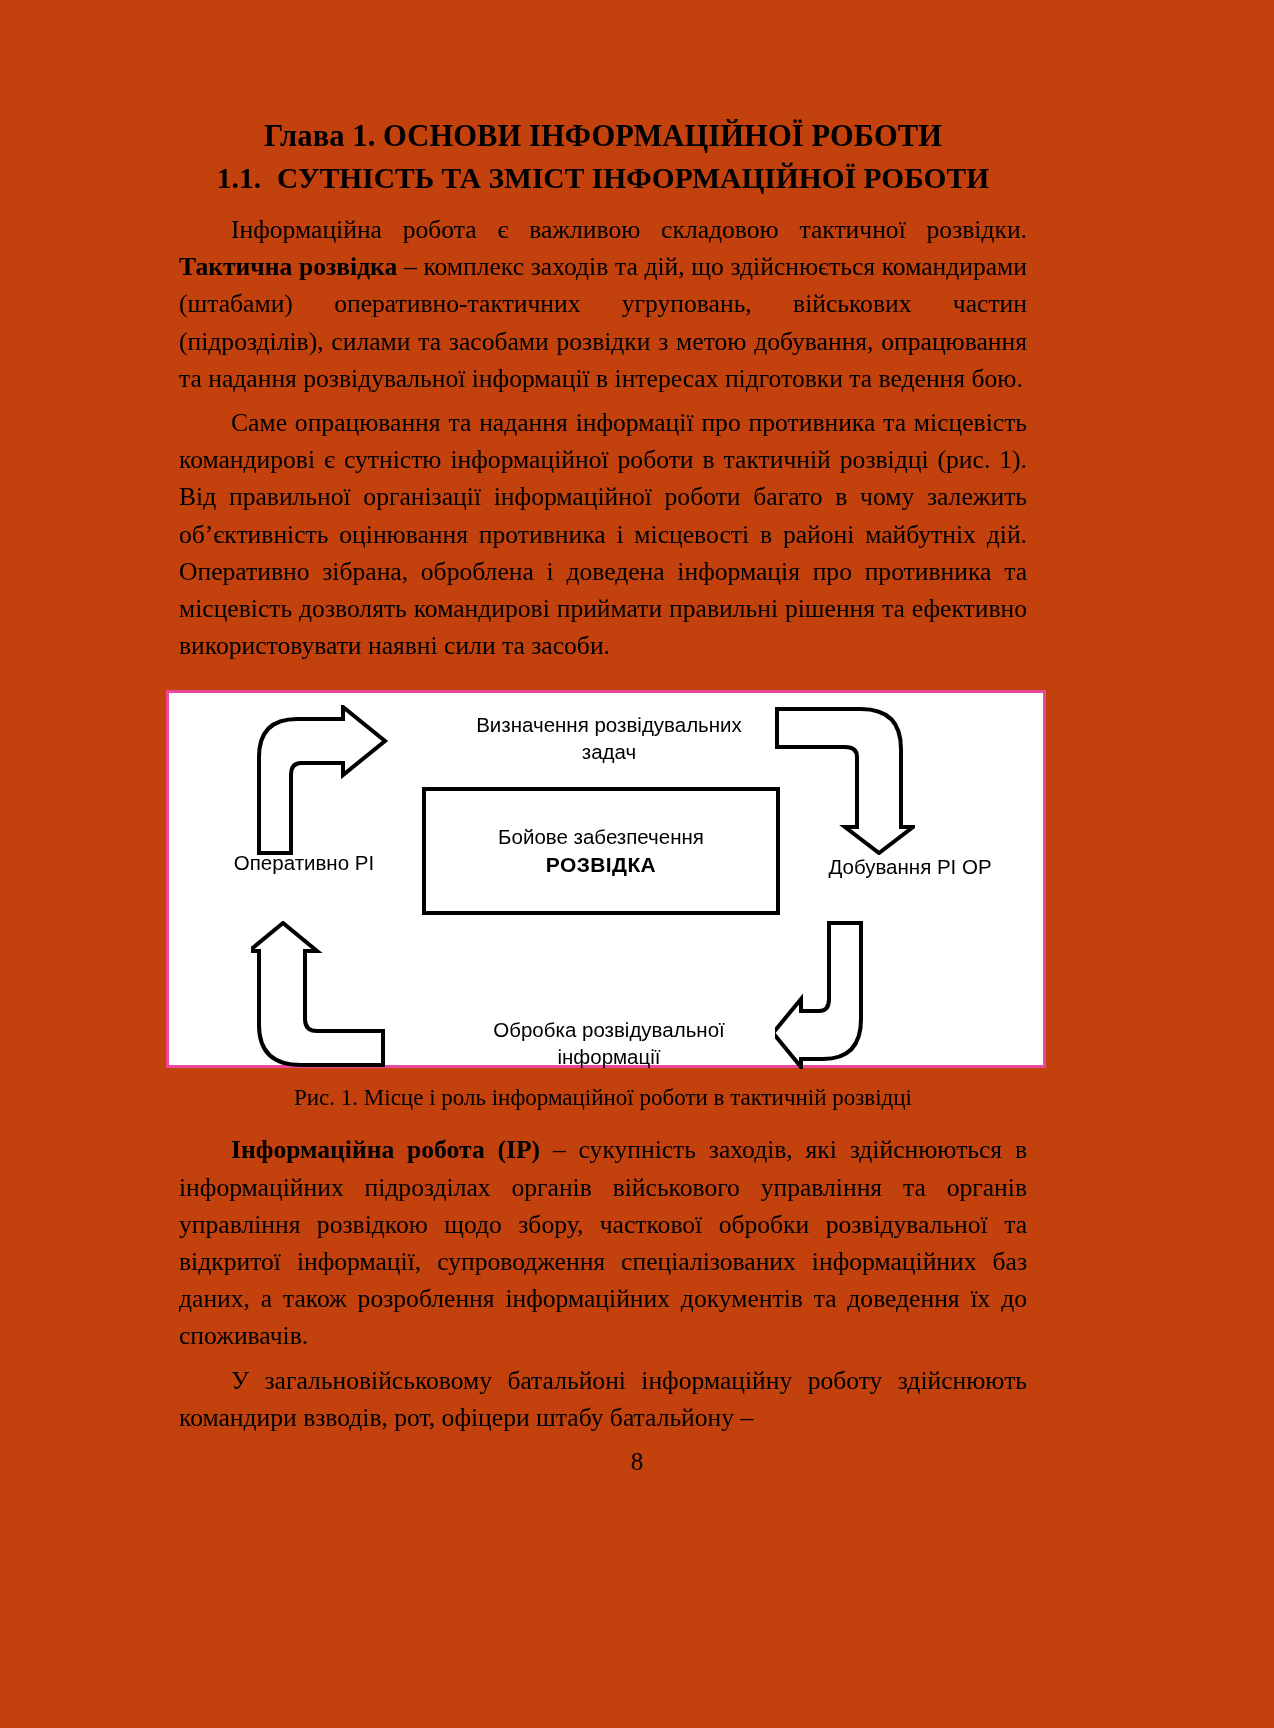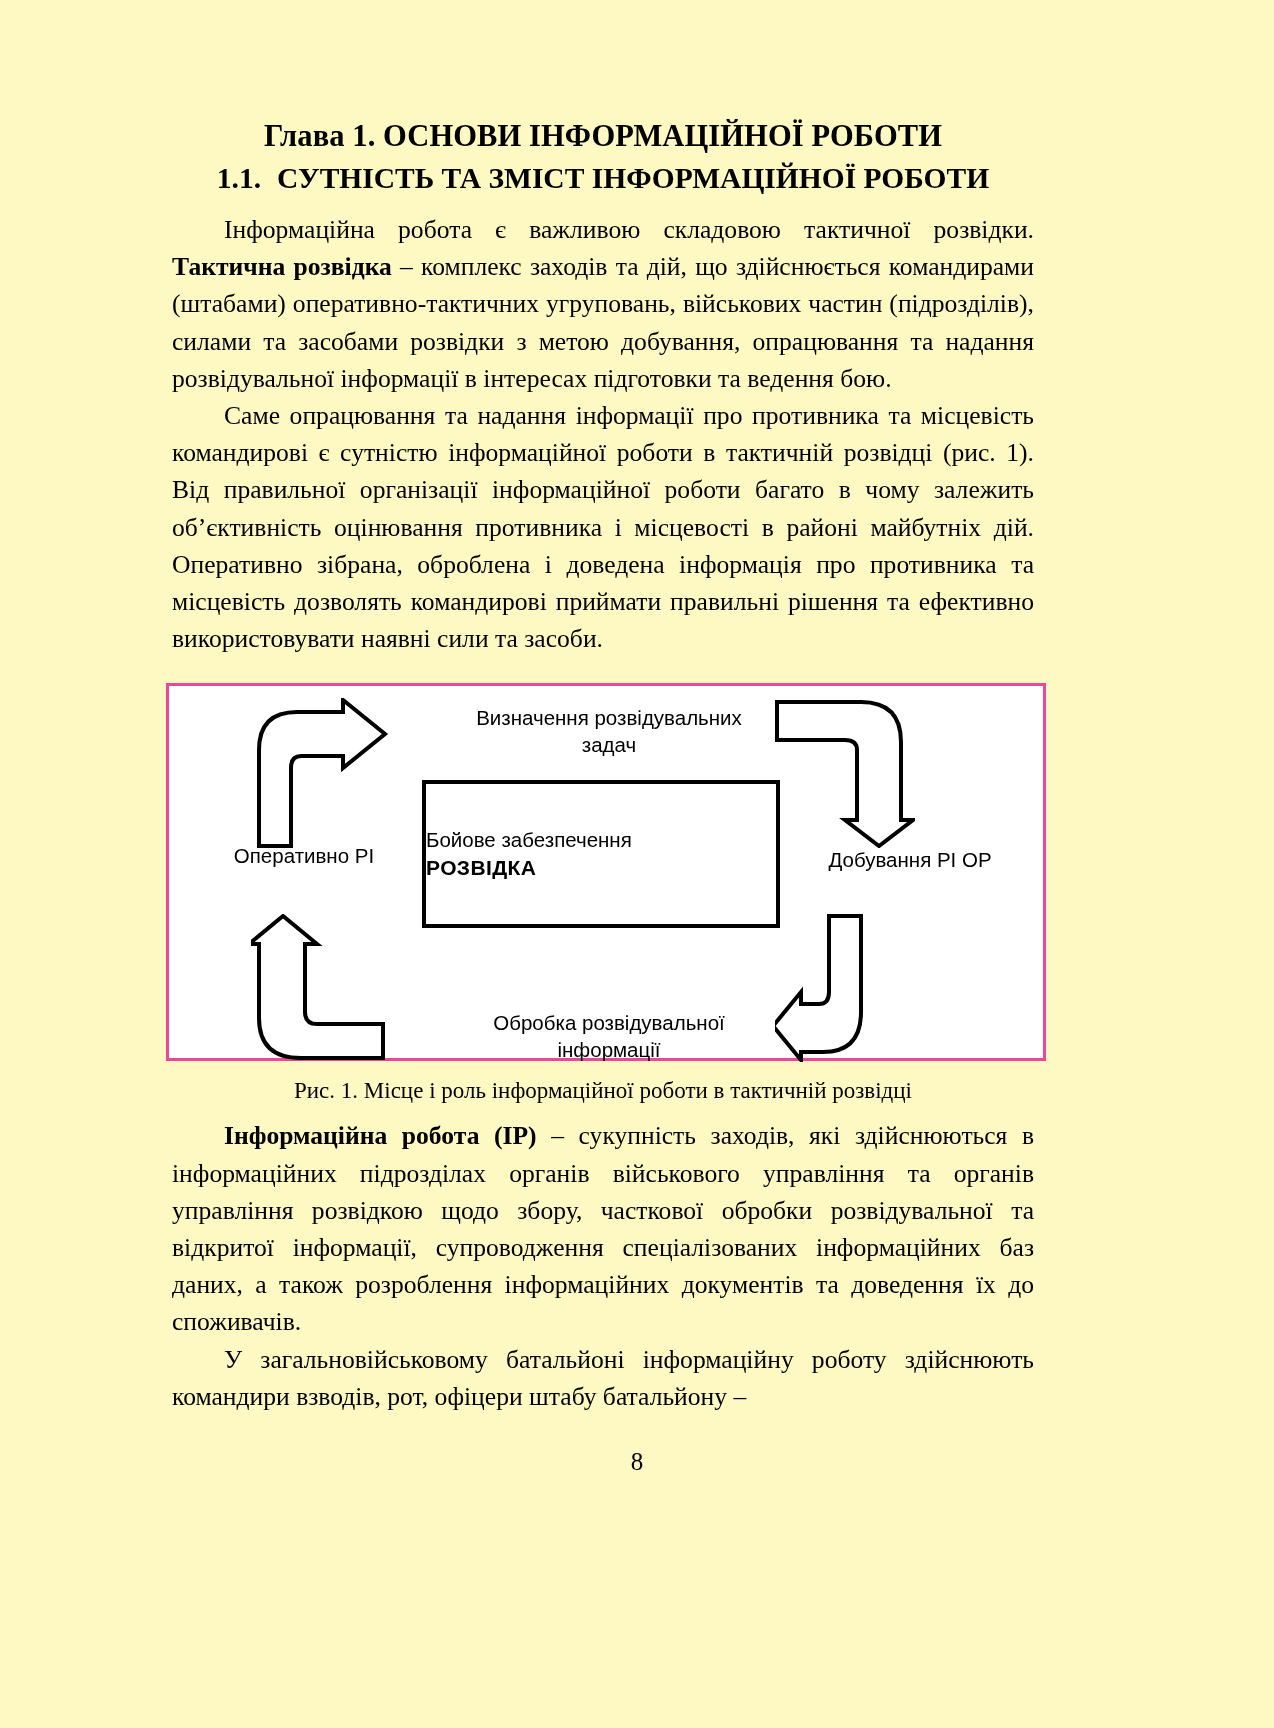--- a/index.html
+++ b/index.html
@@ -4,21 +4,21 @@
 <style>
   html, body {
     margin: 0;
     padding: 0;
     background: #ffffff;
   }
   .page {
     position: relative;
     width: 1274px;
     height: 1728px;
-    background: #fef9c3;
+    background: #c2410c;
     margin: 0 auto;
     font-family: "Liberation Serif", "DejaVu Serif", serif;
     color: #000000;
     overflow: hidden;
   }
   .content {
     position: absolute;
     left: 172px;
     top: 0;
     width: 862px;
@@ -49,21 +49,21 @@
   .section-title .num {
     margin-right: 16px;
   }
 
   
   p.body {
     font-size: 25.6px;
     line-height: 37.2px;
     text-align: justify;
     text-align-last: left;
-    margin: 0;
+    margin: 7px;
     text-indent: 52px;
     hyphens: manual;
   }
   p.body.first { margin-top: 13px; }
   p.body b { font-weight: bold; }
 
   
   .figure-wrap {
     margin-top: 26px;
   }
@@ -104,25 +104,26 @@
     left: 240px;
     top: 303px;
     width: 400px;
     margin-top: 20px;
   }
   .center-box {
     position: absolute;
     left: 253px;
     top: 94px;
     width: 358px;
-    height: 148px;
+    height: 128px;
     border: 4px solid #000;
     box-sizing: border-box;
     display: flex;
     flex-direction: column;
+    align-items: center;
     justify-content: center;
     background: #fff;
   }
   .center-box .cb-line1 {
     font-family: "Liberation Sans", "DejaVu Sans", sans-serif;
     font-size: 20.5px;
     line-height: 27px;
   }
   .center-box .cb-line2 {
     font-family: "Liberation Sans", "DejaVu Sans", sans-serif;

